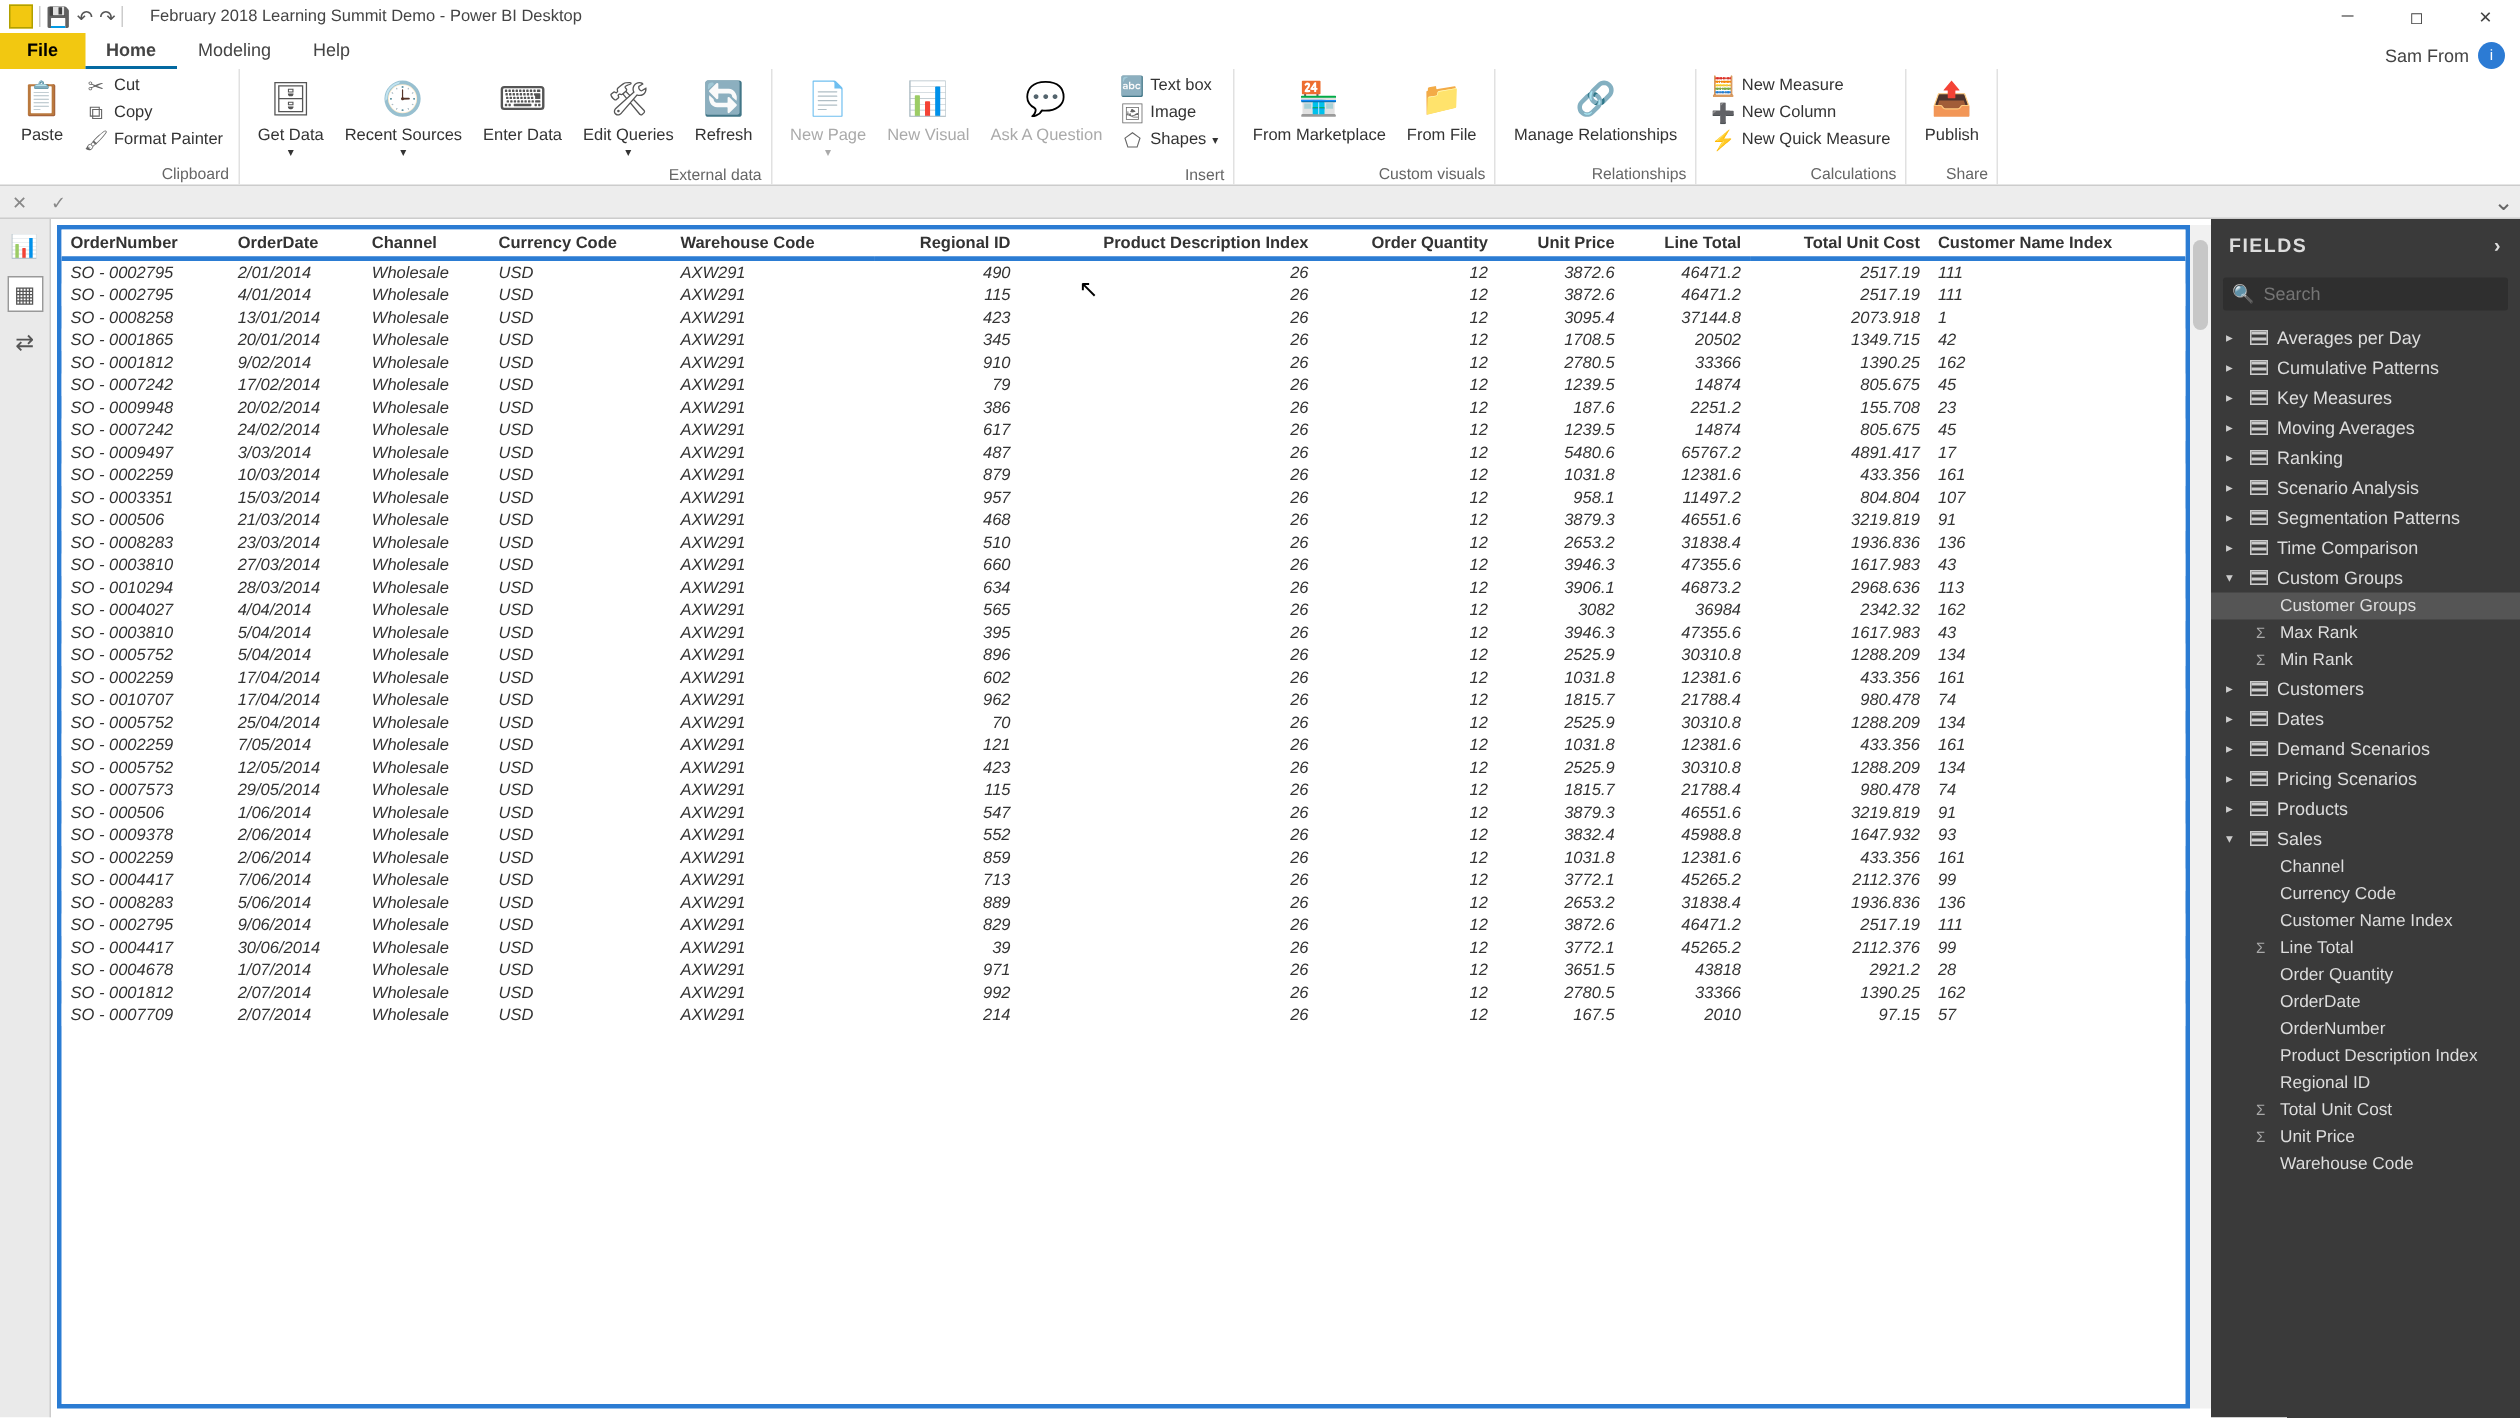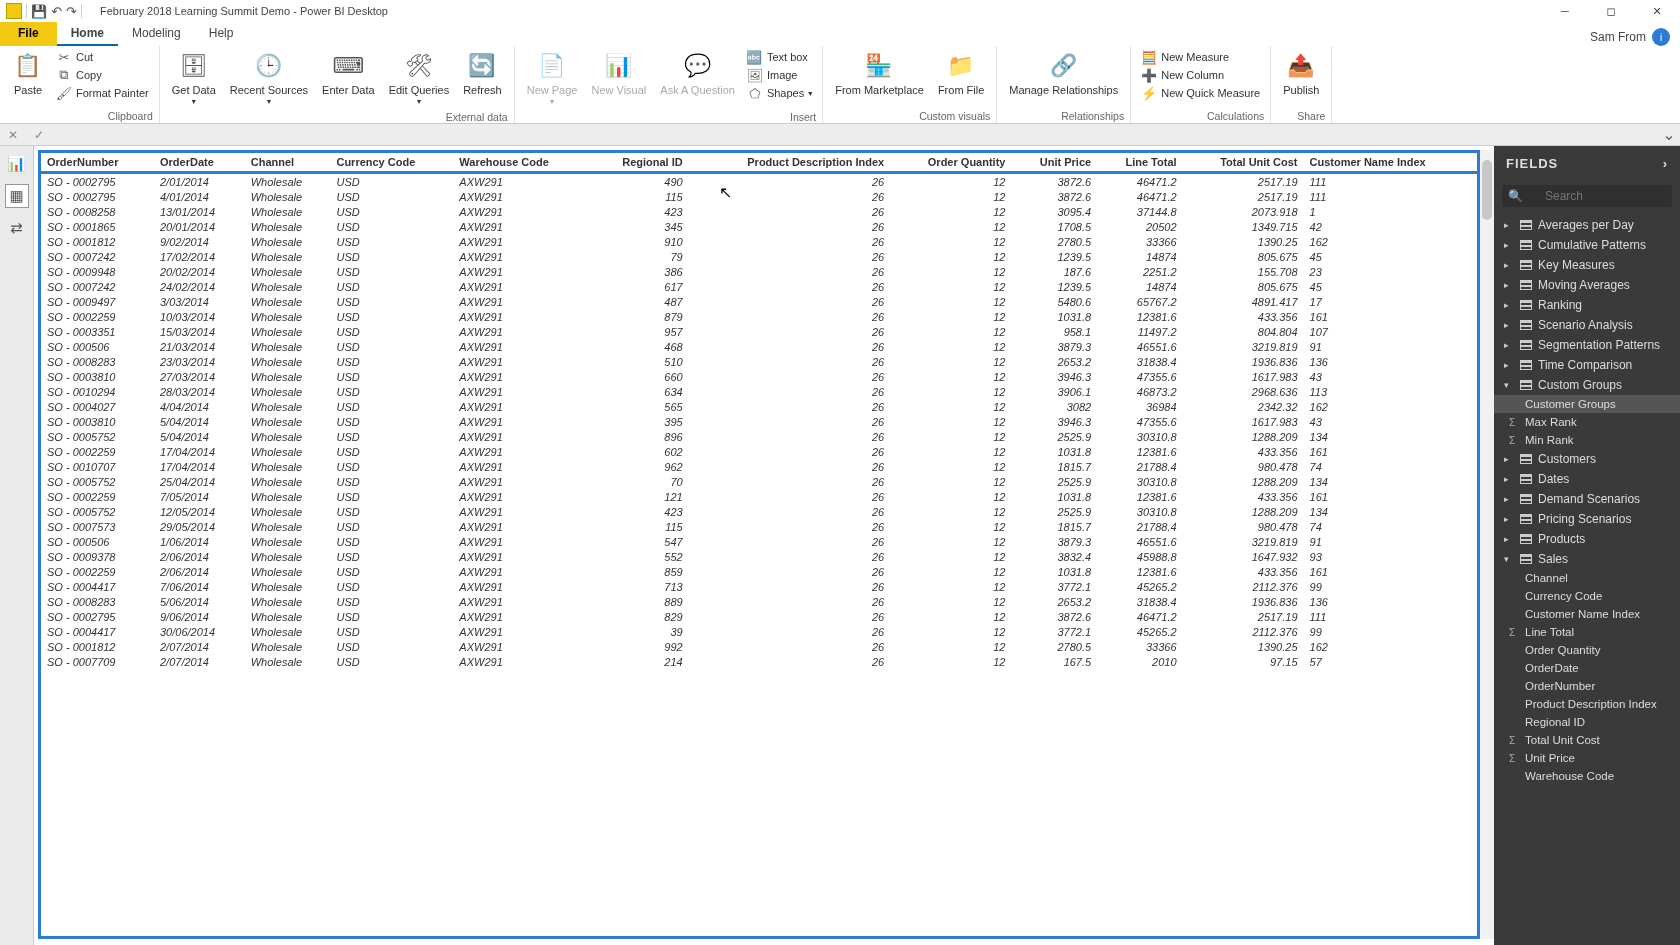--- a/index.html
+++ b/index.html
@@ -52,29 +52,29 @@
 #tbl { width:100%; border-collapse:collapse; font-size:11px; color:#333; }
 #tbl th { background:#fff; border-bottom:3px solid #2b7cd3; font-weight:700; text-align:left; padding:3px 6px; font-size:11px; white-space:nowrap; }
 #tbl td { padding:1.5px 6px; font-style:italic; white-space:nowrap; }
 #tbl td.num, #tbl th.num { text-align:right; }
 #tbl tr:nth-child(even) td { background:#fff; }
 #vscroll { position:absolute; right:0; top:4px; bottom:6px; width:14px; background:#f1f1f1; }
 #vscroll .thumb { position:absolute; left:2px; right:2px; top:10px; height:60px; background:#c7c7c7; border-radius:6px; }
 .cursor { position:absolute; left:678px; top:30px; font-size:16px; color:#000; pointer-events:none; }
 
 
-#fields { width:186px; background:#3a3a3a; color:#ddd; display:flex; flex-direction:column; font-size:12px; }
+#fields { width:206px; background:#3a3a3a; color:#ddd; display:flex; flex-direction:column; font-size:12px; }
 #fields .hdr { display:flex; align-items:center; justify-content:space-between; padding:10px 12px; font-weight:600; letter-spacing:1px; font-size:13px; }
 #fields .search { margin:4px 8px 8px 8px; background:#2f2f2f; border-radius:2px; display:flex; align-items:center; padding:4px 6px; gap:6px; }
-#fields .search input { background:transparent; border:none; color:#eab308; font-size:12px; outline:none; flex:1;margin-left:16px; }
+#fields .search input { background:transparent; border:none; color:#eab308; font-size:12px; outline:none; flex:1; }
 #fields .tree { flex:1; overflow-y:auto; }
 .fitem { display:flex; align-items:center; padding:3px 10px; cursor:pointer; gap:6px; }
 .fitem.table .caret { width:10px; font-size:9px; color:#ccc; }
 .fitem.table .tico { width:12px; height:10px; border:1px solid #ccc; background:linear-gradient(#ccc 50%,transparent 50%); background-size:100% 4px; }
-.fitem.field { padding-left:15px; font-size:11.5px; color:#ddd; }
+.fitem.field { padding-left:30px; font-size:11.5px; color:#ddd; }
 .fitem.field.sel { background:#555; }
 .fitem.field .fico { width:10px; font-size:10px; color:#aaa; }
 </style>
 </head>
 <body>
 
 <div id="titlebar">
   <div class="qat">
     <div class="ico"></div>
     <span class="sep"></span>
@@ -717,20 +717,34 @@
               <td>AXW291</td>
               <td class="num">39</td>
               <td class="num">26</td>
               <td class="num">12</td>
               <td class="num">3772.1</td>
               <td class="num">45265.2</td>
               <td class="num">2112.376</td>
               <td>99</td>
             </tr>
             <tr>
+              <td>SO - 0004678</td>
+              <td>1/07/2014</td>
+              <td>Wholesale</td>
+              <td>USD</td>
+              <td>AXW291</td>
+              <td class="num">971</td>
+              <td class="num">26</td>
+              <td class="num">12</td>
+              <td class="num">3651.5</td>
+              <td class="num">43818</td>
+              <td class="num">2921.2</td>
+              <td>28</td>
+            </tr>
+            <tr>
               <td>SO - 0001812</td>
               <td>2/07/2014</td>
               <td>Wholesale</td>
               <td>USD</td>
               <td>AXW291</td>
               <td class="num">992</td>
               <td class="num">26</td>
               <td class="num">12</td>
               <td class="num">2780.5</td>
               <td class="num">33366</td>

